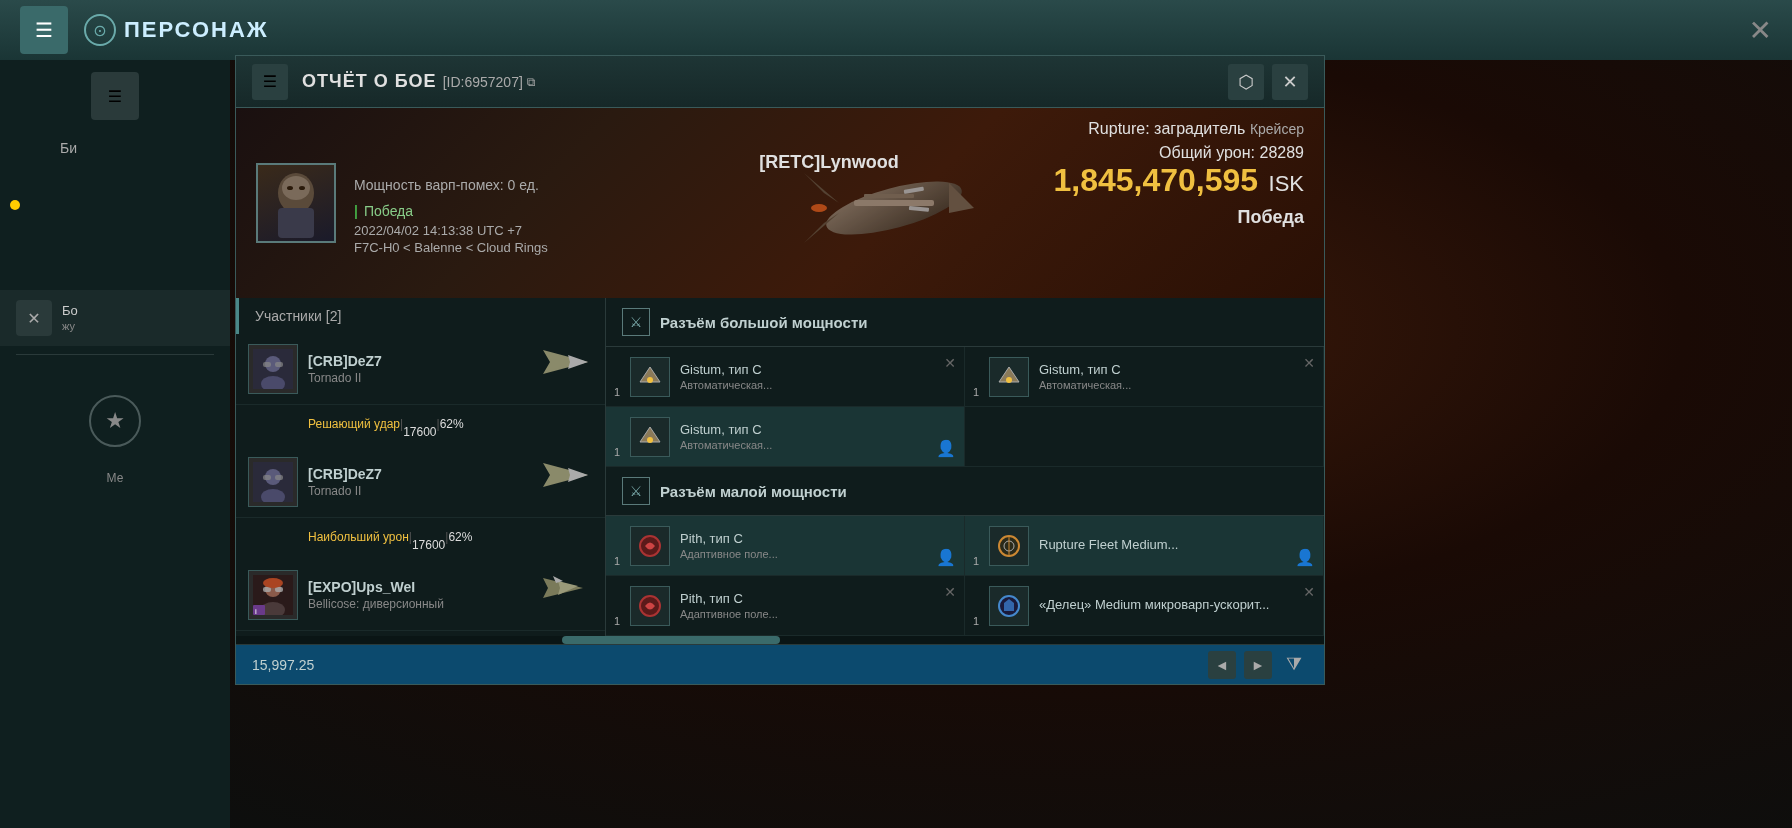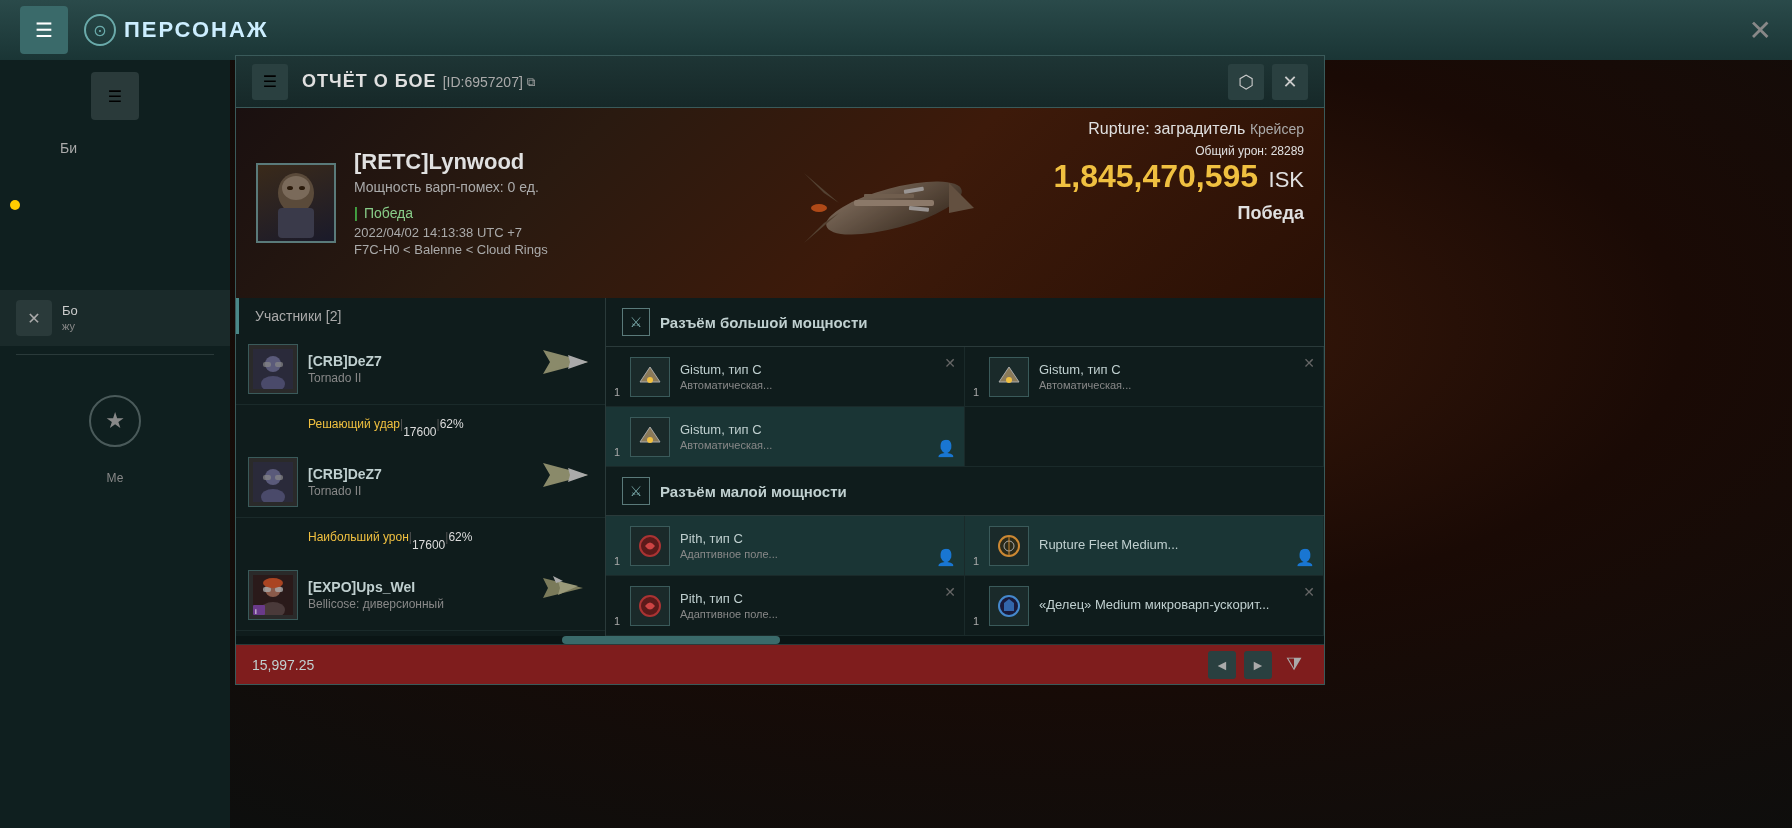--- a/index.html
+++ b/index.html
@@ -190,22 +190,23 @@
       background: linear-gradient(160deg, #3a2a1a, #1a1a2a);
       display: flex; align-items: center; justify-content: center;
       font-size: 32px;
     }
     .hero-info {
       margin-left: 18px;
       flex: 1;
     }
     .hero-name {
       color: #e0e0e0;
-      font-size: 22px;
+      font-size: 18px;
       font-weight: bold;
+      text-align: center;
     }
     .hero-sub {
       color: #aaa;
       font-size: 14px;
       margin-top: 4px;
     }
     .hero-badge {
       color: #88cc88;
       font-size: 14px;
       margin-top: 10px;
@@ -247,21 +248,21 @@
     .ship-type {
       color: #e0e0e0;
       font-size: 16px;
     }
     .ship-type-sub {
       color: #aaa;
       font-size: 14px;
     }
     .total-damage {
       color: #e0e0e0;
-      font-size: 12px;
+      font-size: 16px;
       margin-top: 6px;
     }
     .isk-value {
       color: #f0c040;
       font-size: 32px;
       font-weight: bold;
       margin-top: 4px;
     }
     .isk-currency {
       color: #e0e0e0;
@@ -443,21 +444,21 @@
       position: absolute;
       left: 30%;
       width: 20%;
       height: 100%;
       background: #3a6a6a;
       border-radius: 4px;
     }
 
     
     .dialog-bottom {
-      background: #7f1d1d;
+      background: #0c4a6e;
       border-top: 1px solid #2a3a3a;
       height: 40px;
       display: flex;
       align-items: center;
       padding: 0 16px;
       justify-content: space-between;
     }
     .bottom-amount {
       color: #c0d0d0;
       font-size: 14px;

